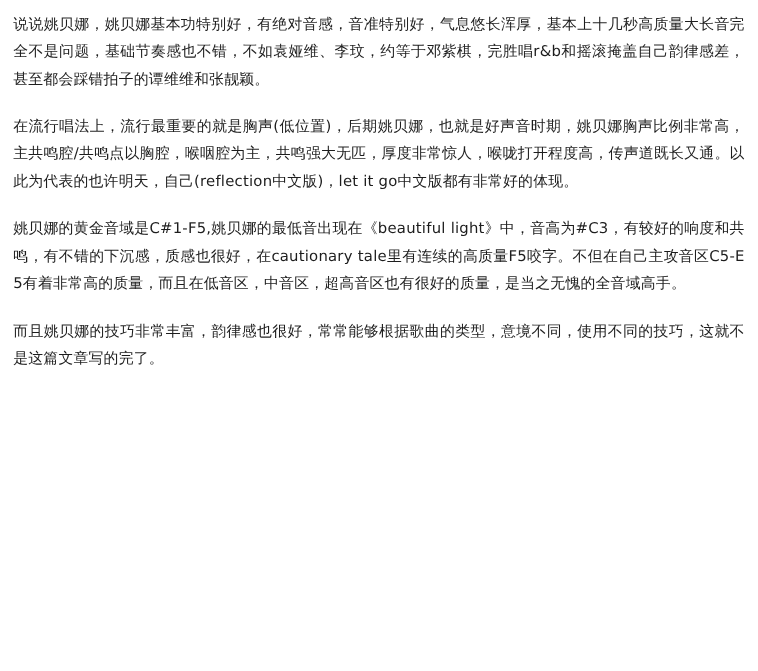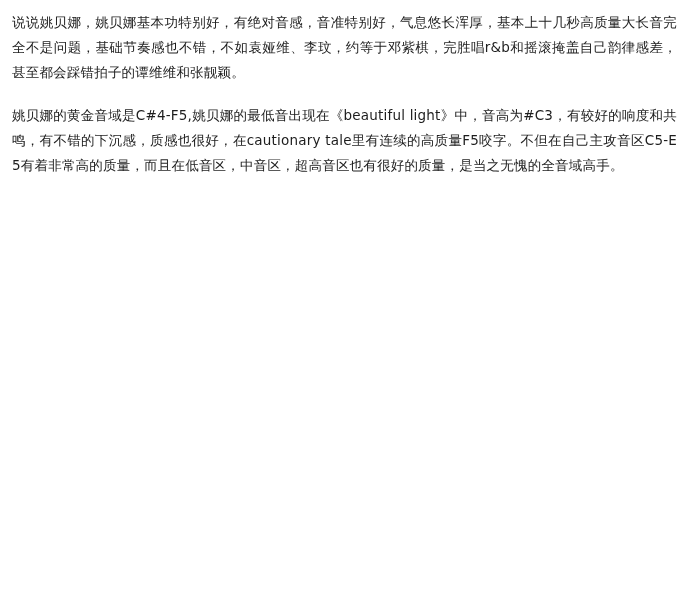--- a/index.html
+++ b/index.html
@@ -31,14 +31,16 @@
   }
   .para:last-child {
     margin-bottom: 0;
   }
 </style>
 </head>
 <body>
 
 <div class="article">
   <p class="para">说说姚贝娜，姚贝娜基本功特别好，有绝对音感，音准特别好，气息悠长浑厚，基本上十几秒高质量大长音完全不是问题，基础节奏感也不错，不如袁娅维、李玟，约等于邓紫棋，完胜唱r&amp;b和摇滚掩盖自己韵律感差，甚至都会踩错拍子的谭维维和张靓颖。</p>
-  <p class="para">姚贝娜的黄金音域是C#4-F5,姚贝娜的最低音出现在《beautiful light》中，音高为#C3，有较好的响度和共鸣，有不错的下沉感，质感也很好，在cautionary tale里有连续的高质量F5咬字。不但在自己主攻音区C5-E5有着非常高的质量，而且在低音区，中音区，超高音区也有很好的质量，是当之无愧的全音域高手。</p>
+  <p class="para">在流行唱法上，流行最重要的就是胸声(低位置)，后期姚贝娜，也就是好声音时期，姚贝娜胸声比例非常高，主共鸣腔/共鸣点以胸腔，喉咽腔为主，共鸣强大无匹，厚度非常惊人，喉咙打开程度高，传声道既长又通。以此为代表的也许明天，自己(reflection中文版)，let it go中文版都有非常好的体现。</p>
+  <p class="para">姚贝娜的黄金音域是C#1-F5,姚贝娜的最低音出现在《beautiful light》中，音高为#C3，有较好的响度和共鸣，有不错的下沉感，质感也很好，在cautionary tale里有连续的高质量F5咬字。不但在自己主攻音区C5-E5有着非常高的质量，而且在低音区，中音区，超高音区也有很好的质量，是当之无愧的全音域高手。</p>
+  <p class="para">而且姚贝娜的技巧非常丰富，韵律感也很好，常常能够根据歌曲的类型，意境不同，使用不同的技巧，这就不是这篇文章写的完了。</p>
 </div>
 
 </body></html>

